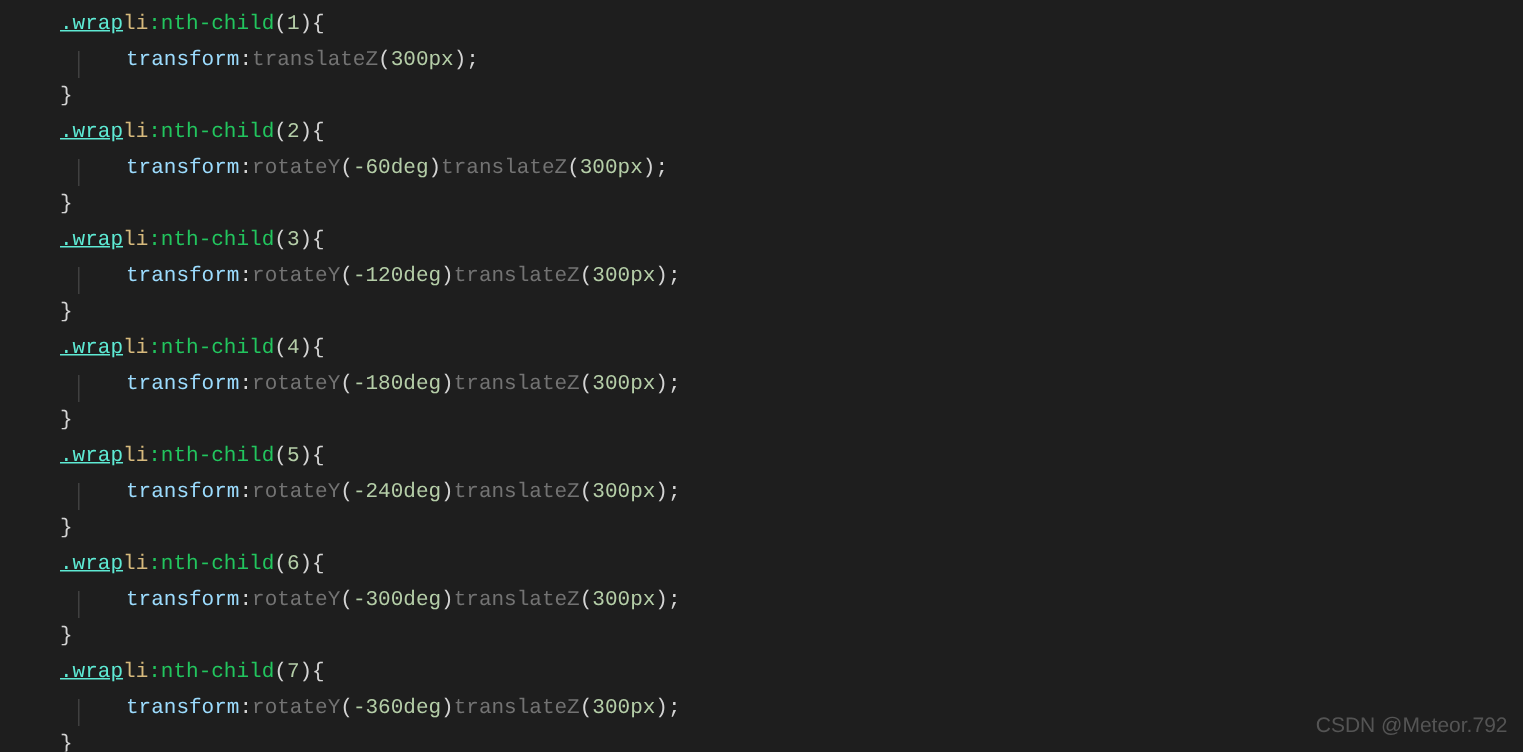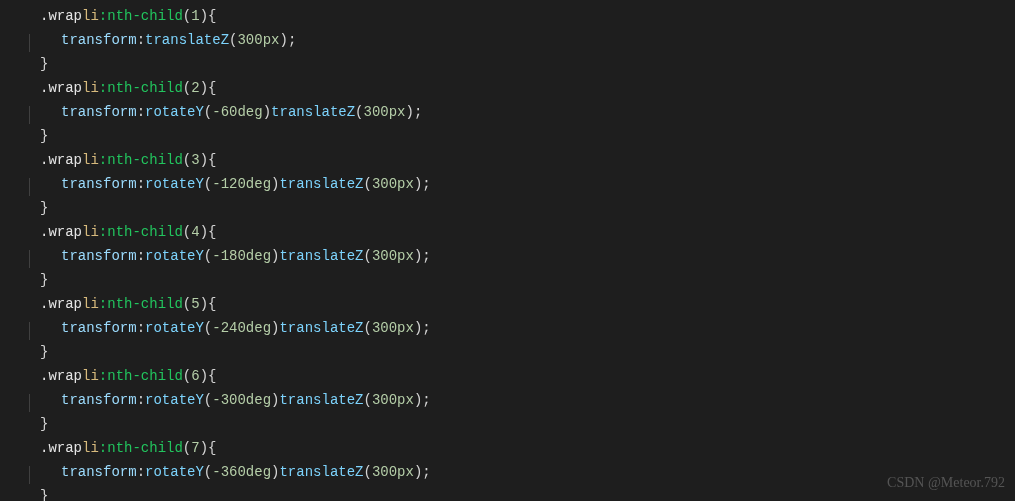--- a/index.html
+++ b/index.html
@@ -27,40 +27,40 @@
       height: 24px;
       align-items: center;
       white-space: pre;
     }
     .code-content {
       padding-left: 40px;
       display: flex;
       align-items: center;
     }
     .indent-1 {
-      padding-left: 29px;
+      padding-left: 52px;
       align-items: flex-end;
     }
-    .selector-class { color: #e5e5e5; }
+    .selector-class { color: #5eead4; text-decoration: underline; }
     .selector-tag { color: #d7ba7d; text-align: center; }
     .selector-pseudo { color: #22c55e; }
     .brace { color: #d4d4d4; }
     .property { color: #9cdcfe; }
     .colon { color: #d4d4d4; }
-    .func { color: #7dd3fc; }
+    .func { color: #737373; }
     .paren { color: #d4d4d4; }
     .number { color: #b5cea8; }
     .semicolon { color: #d4d4d4; }
     .watermark {
       position: absolute;
       bottom: 6px;
       right: 10px;
       color: #6b6b6b;
       font-size: 14px;
-      font-family: Liberation Serif, serif;
+      font-family: Liberation Sans, sans-serif;
       opacity: 0.7;
     }
     .ig {
       display: inline-block;
       width: 1px;
       height: 18px;
       background: #404040;
       margin-right: 31px;
       vertical-align: middle;
     }

